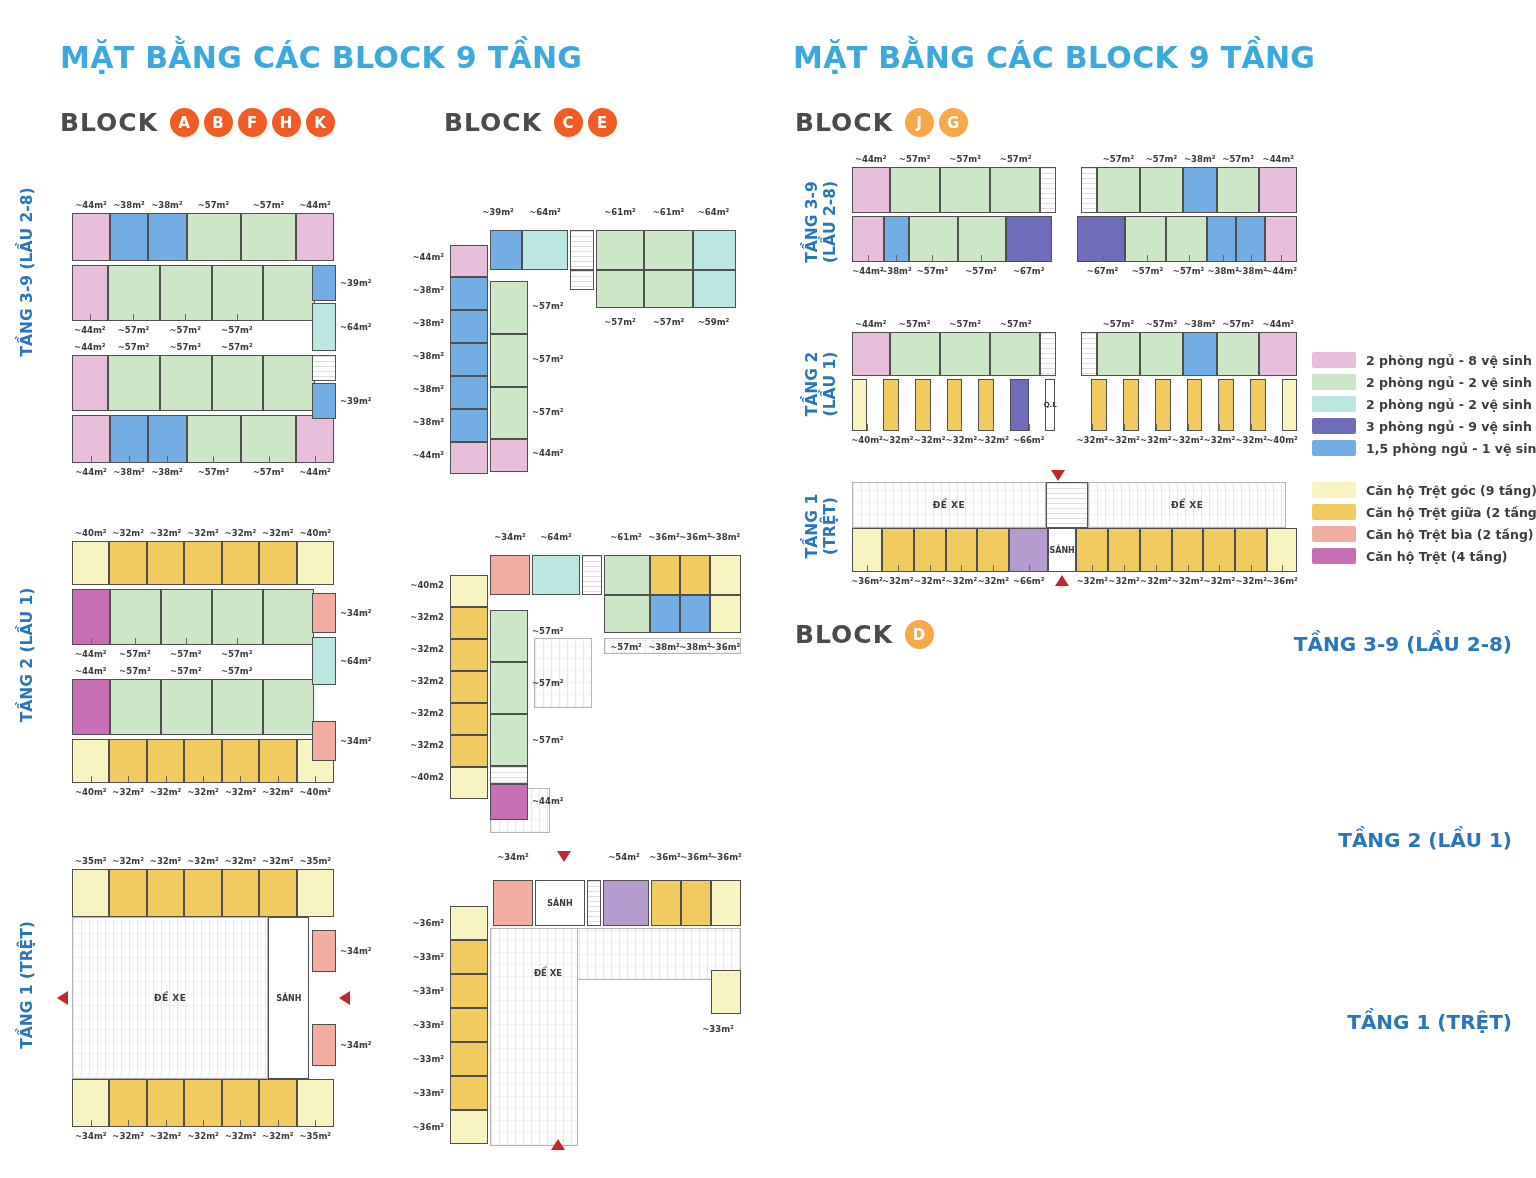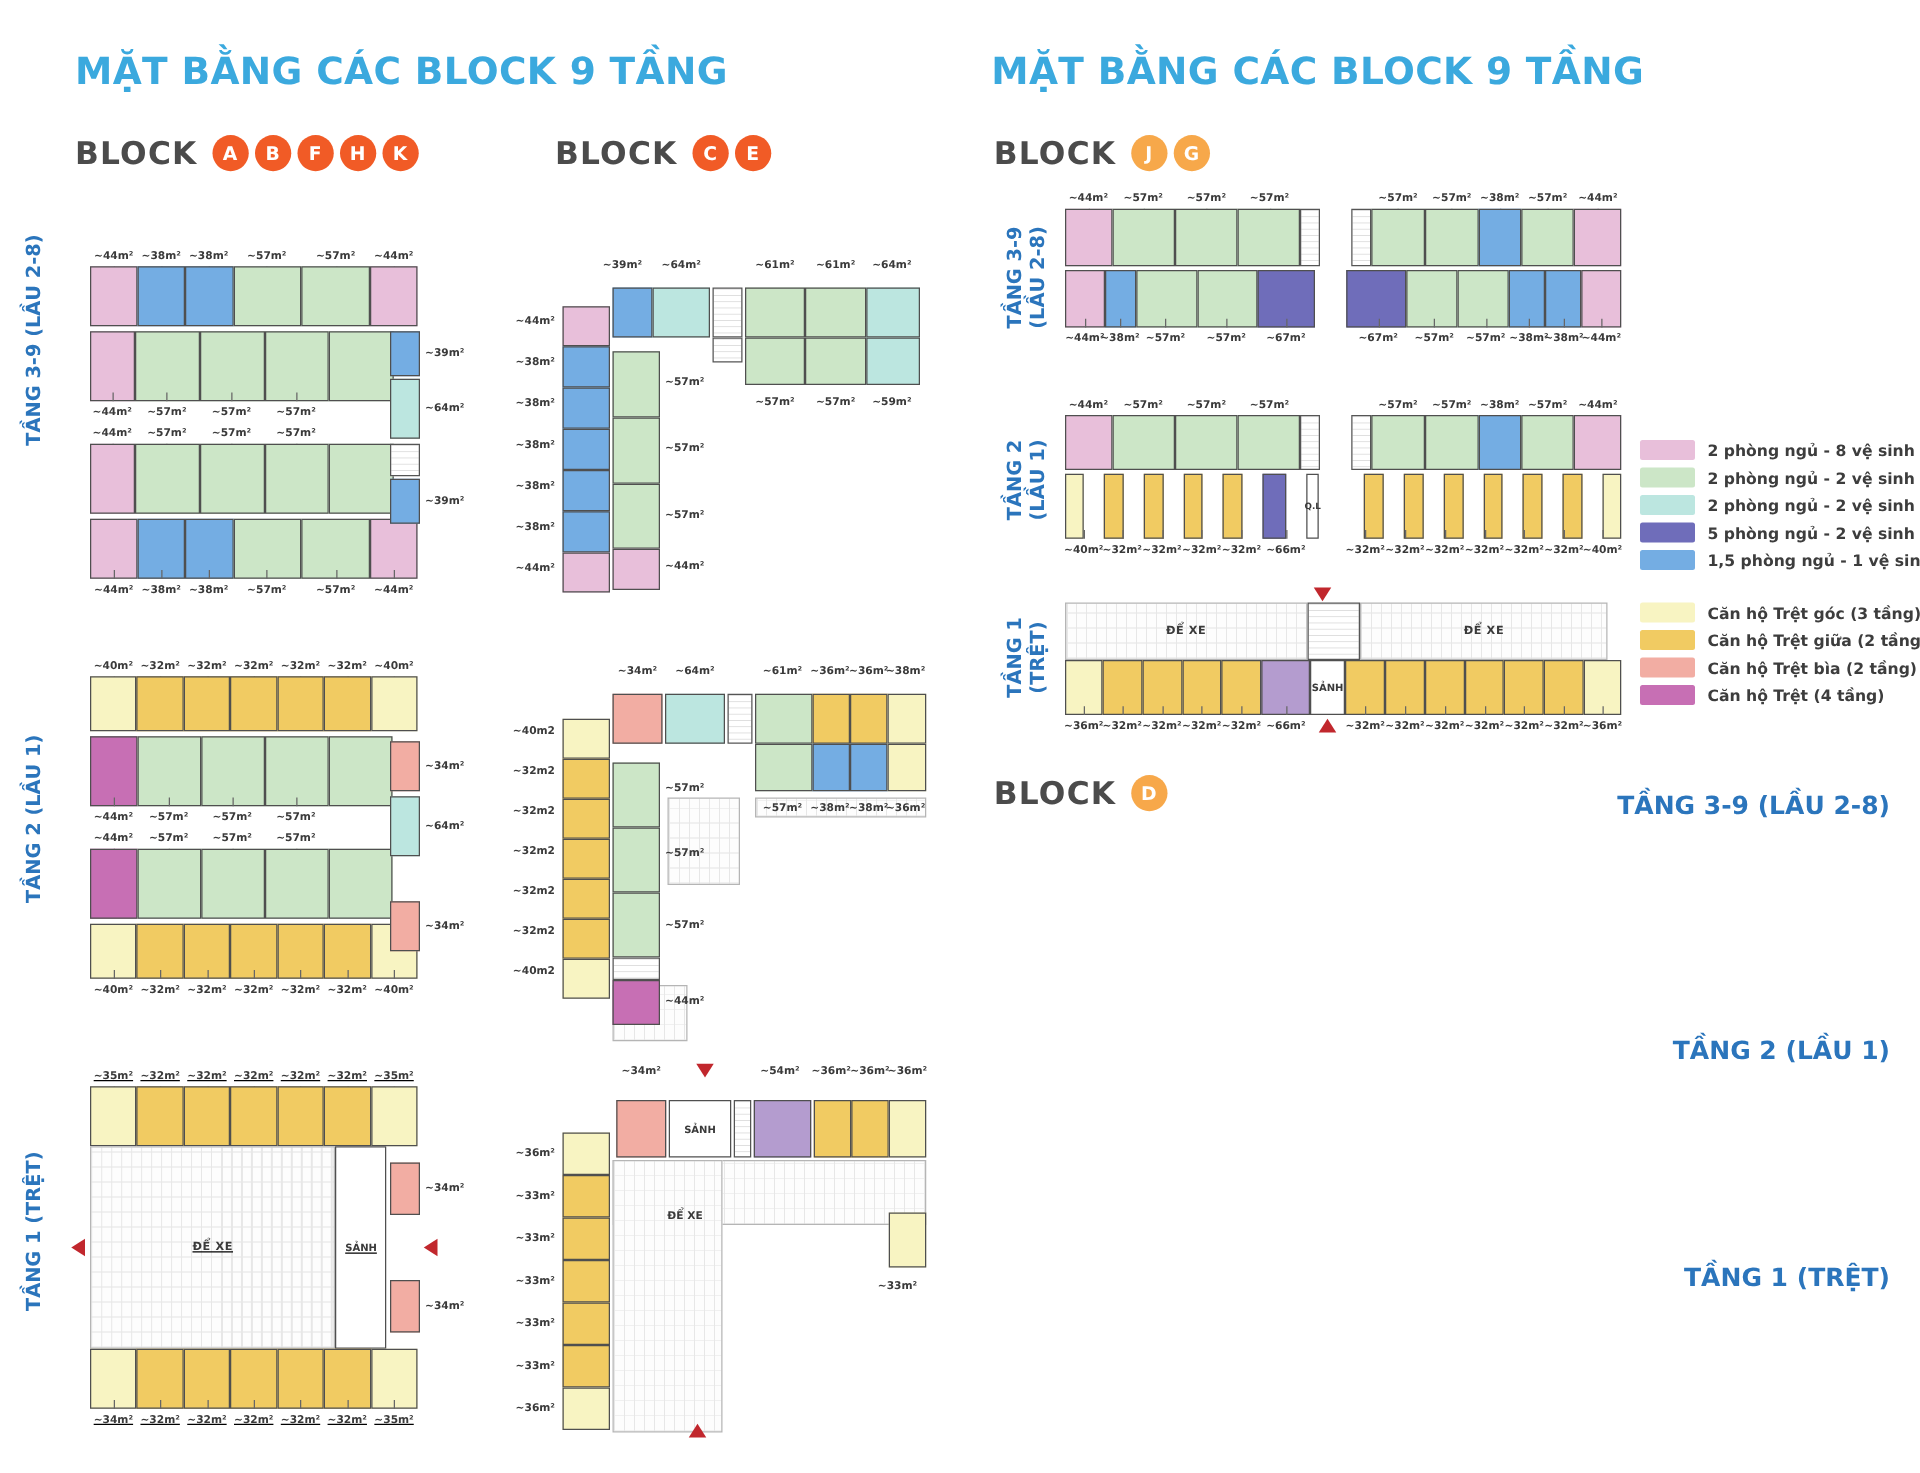--- a/index.html
+++ b/index.html
@@ -230,21 +230,21 @@
         <div class="cell k-lab hasl" style="flex: 1 1 0px;">~32m²</div>
         <div class="cell k-lab hasl" style="flex: 1 1 0px;">~40m²</div>
       </div>
       <div class="unit abs" style="background: rgb(242, 173, 163); left: 240px; top: 69px; width: 24px; height: 40px;"></div>
       <div class="unit abs" style="background: rgb(188, 230, 224); left: 240px; top: 113px; width: 24px; height: 48px;"></div>
       <div class="unit abs" style="background: rgb(242, 173, 163); left: 240px; top: 197px; width: 24px; height: 40px;"></div>
       <div class="k-lab hasl abs" style="left: 268px; top: 82px; width: 48px; height: 14px; display: flex; align-items: center; justify-content: flex-start;">~34m²</div>
       <div class="k-lab hasl abs" style="left: 268px; top: 130px; width: 48px; height: 14px; display: flex; align-items: center; justify-content: flex-start;">~64m²</div>
       <div class="k-lab hasl abs" style="left: 268px; top: 210px; width: 48px; height: 14px; display: flex; align-items: center; justify-content: flex-start;">~34m²</div>
     </div>
-  <div class="plan" style="left: 72px; top: 852px; width: 262px; height: 292px; text-decoration: underline;">
+  <div class="plan" style="left: 72px; top: 852px; width: 262px; height: 292px;">
       <div class="prow tick-down" style="height: 17px;">
         <div class="cell k-lab hasl" style="flex: 1 1 0px;">~35m²</div>
         <div class="cell k-lab hasl" style="flex: 1 1 0px;">~32m²</div>
         <div class="cell k-lab hasl" style="flex: 1 1 0px;">~32m²</div>
         <div class="cell k-lab hasl" style="flex: 1 1 0px;">~32m²</div>
         <div class="cell k-lab hasl" style="flex: 1 1 0px;">~32m²</div>
         <div class="cell k-lab hasl" style="flex: 1 1 0px;">~32m²</div>
         <div class="cell k-lab hasl" style="flex: 1 1 0px;">~35m²</div>
       </div>
       <div class="prow" style="height: 48px;">
@@ -586,31 +586,31 @@
         <div class="legend-item">
           <span class="legend-swatch" style="background: rgb(204, 230, 199);"></span>
           <span class="legend-text">2 phòng ngủ - 2 vệ sinh</span>
         </div>
         <div class="legend-item">
           <span class="legend-swatch" style="background: rgb(188, 230, 224);"></span>
           <span class="legend-text">2 phòng ngủ - 2 vệ sinh</span>
         </div>
         <div class="legend-item">
           <span class="legend-swatch" style="background: rgb(111, 109, 186);"></span>
-          <span class="legend-text">5 phòng ngủ - 2 vệ sinh</span>
+          <span class="legend-text">3 phòng ngủ - 9 vệ sinh</span>
         </div>
         <div class="legend-item">
           <span class="legend-swatch" style="background: rgb(116, 173, 227);"></span>
           <span class="legend-text">1,5 phòng ngủ - 1 vệ sinh</span>
         </div>
       </div>
       <div class="legend-group">
         <div class="legend-item">
           <span class="legend-swatch" style="background: rgb(248, 244, 194);"></span>
-          <span class="legend-text">Căn hộ Trệt góc (3 tầng)</span>
+          <span class="legend-text">Căn hộ Trệt góc (9 tầng)</span>
         </div>
         <div class="legend-item">
           <span class="legend-swatch" style="background: rgb(241, 203, 98);"></span>
           <span class="legend-text">Căn hộ Trệt giữa (2 tầng)</span>
         </div>
         <div class="legend-item">
           <span class="legend-swatch" style="background: rgb(242, 173, 163);"></span>
           <span class="legend-text">Căn hộ Trệt bìa (2 tầng)</span>
         </div>
         <div class="legend-item">

